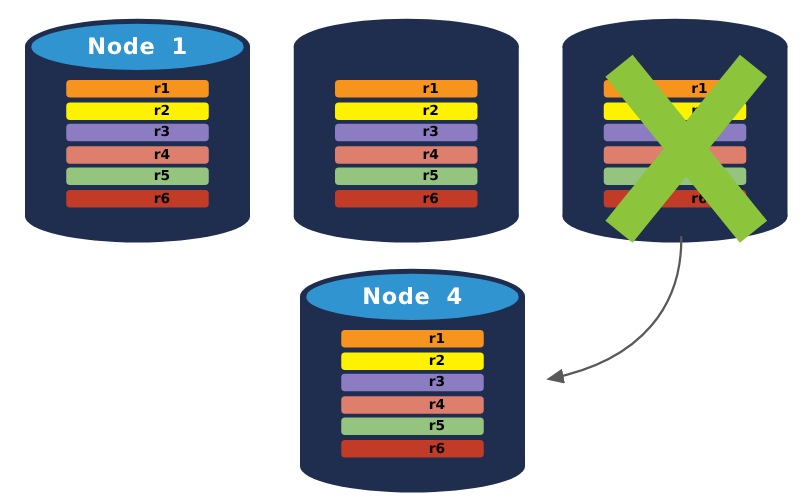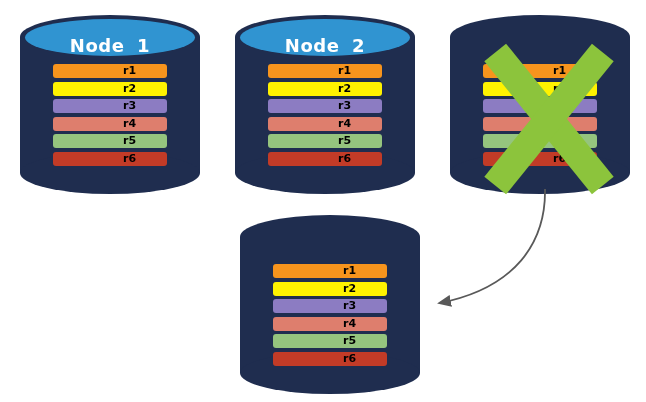--- a/index.html
+++ b/index.html
@@ -33,21 +33,21 @@
     position:absolute;left:0;top:22px;width:180px;height:136px;
     background:var(--navy);
   }
   .cyl-bottom{
     position:absolute;left:0;top:137px;width:180px;height:42px;
     background:var(--navy);border-radius:50%;
   }
   .cyl-cap{
     position:absolute;left:5px;top:4px;width:170px;height:37px;
     background:var(--cap);border-radius:50%;
-    display:flex;align-items:flex-end;justify-content:center;
+    display:flex;align-items:center;justify-content:center;
   }
   .node-title{
     color:var(--title);
     font-size:18px;font-weight:bold;
     word-spacing:6px;
     letter-spacing:0.5px;
     text-align:center;
   }
   .rows{
     position:absolute;left:33px;top:49px;width:114px;
@@ -95,23 +95,20 @@
       <div class="row" style="background: rgb(222, 126, 109);">r4</div>
       <div class="row" style="background: rgb(149, 196, 126);">r5</div>
       <div class="row" style="background: rgb(194, 59, 39);">r6</div>
     </div>
   </div>
 
   <div class="node node-2">
     <div class="cyl-top"></div>
     <div class="cyl-body"></div>
     <div class="cyl-bottom"></div>
-    <div class="cyl-cap">
-      <span class="node-title">Node 2</span>
-    </div>
     <div class="rows">
       <div class="row" style="background: rgb(247, 148, 29);">r1</div>
       <div class="row" style="background: rgb(255, 242, 0);">r2</div>
       <div class="row" style="background: rgb(140, 124, 194);">r3</div>
       <div class="row" style="background: rgb(222, 126, 109);">r4</div>
       <div class="row" style="background: rgb(149, 196, 126);">r5</div>
       <div class="row" style="background: rgb(194, 59, 39);">r6</div>
     </div>
   </div>
 
@@ -130,20 +127,23 @@
     <div class="x-mark">
       <div class="x-bar a"></div>
       <div class="x-bar b"></div>
     </div>
   </div>
 
   <div class="node node-4">
     <div class="cyl-top"></div>
     <div class="cyl-body"></div>
     <div class="cyl-bottom"></div>
+    <div class="cyl-cap">
+      <span class="node-title">Node 4</span>
+    </div>
     <div class="rows">
       <div class="row" style="background: rgb(247, 148, 29);">r1</div>
       <div class="row" style="background: rgb(255, 242, 0);">r2</div>
       <div class="row" style="background: rgb(140, 124, 194);">r3</div>
       <div class="row" style="background: rgb(222, 126, 109);">r4</div>
       <div class="row" style="background: rgb(149, 196, 126);">r5</div>
       <div class="row" style="background: rgb(194, 59, 39);">r6</div>
     </div>
   </div>
 

